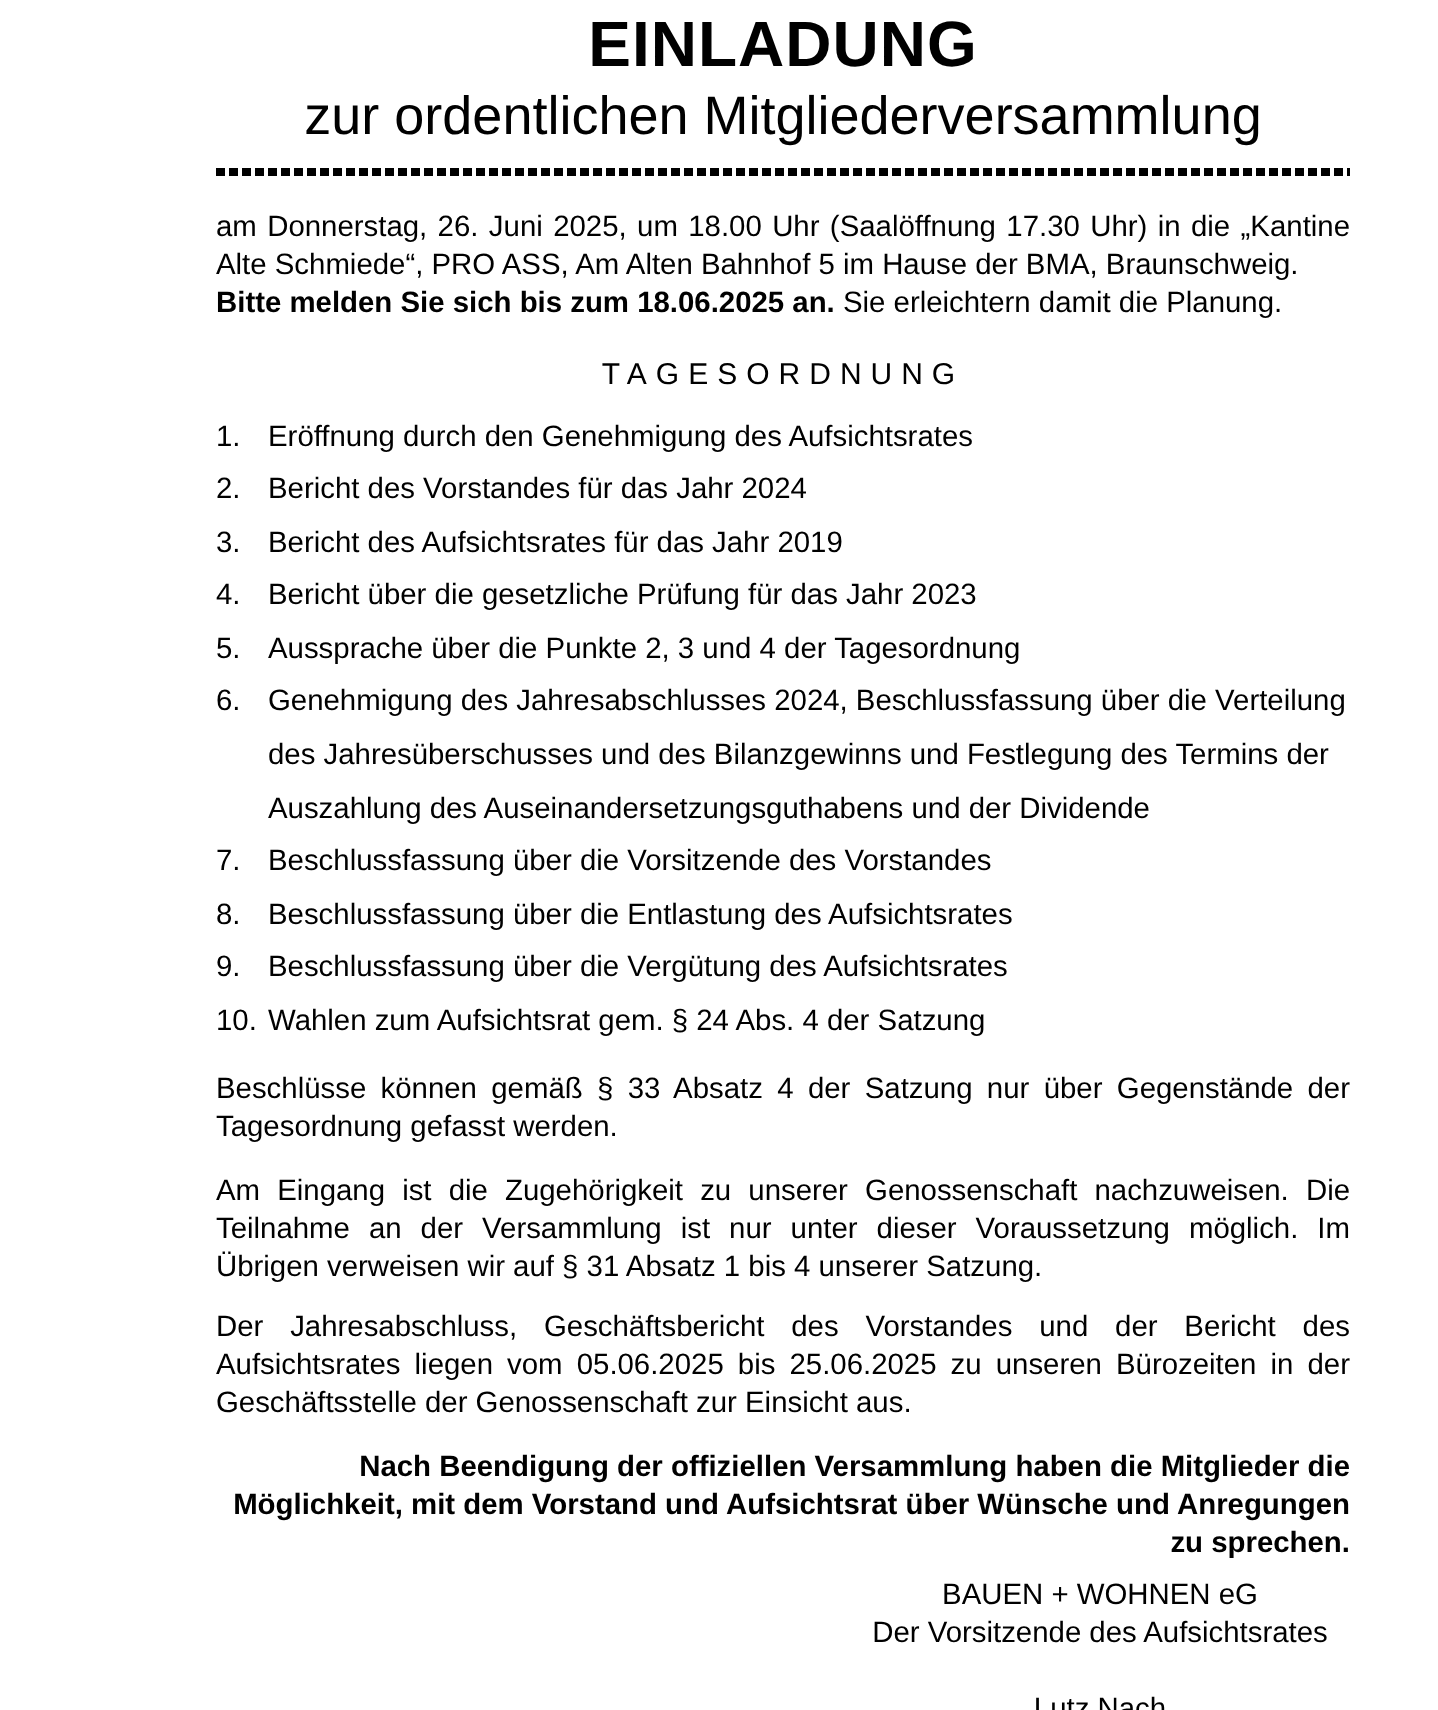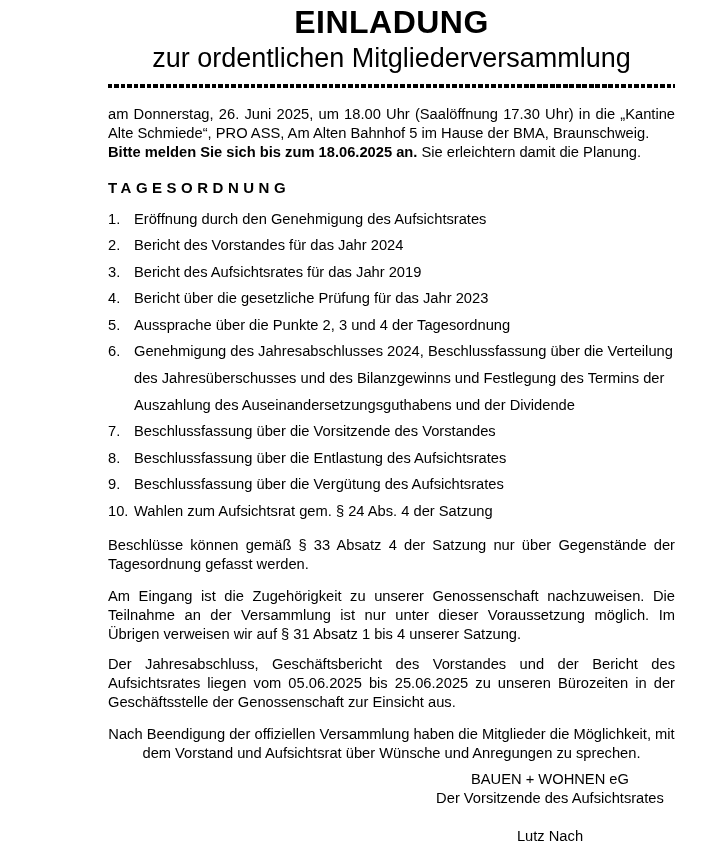--- a/index.html
+++ b/index.html
@@ -46,23 +46,24 @@
   .intro-main {
     margin: 17px 0 0 0;
     text-align: justify;
   }
   .intro-register {
     margin: 0;
   }
   .b { font-weight: bold; }
   .agenda-heading {
     margin: 16px 0 0 0;
+    text-align: center;
     font-size: 15px;
     line-height: 19px;
-    font-weight: bold;
+    font-weight: normal;
     letter-spacing: 4.5px;
   }
   .agenda {
     margin-top: 9px;
     font-size: 14.7px;
     line-height: 26.6px;
   }
   .agenda-row {
     display: flex;
     align-items: flex-start;
@@ -76,22 +77,22 @@
   }
   .para {
     text-align: justify;
     margin: 0;
   }
   .p-resolutions { margin-top: 11px; }
   .p-admission   { margin-top: 13px; }
   .p-inspection  { margin-top: 11px; }
   .p-closing {
     margin-top: 13px;
-    font-weight: normal;
-    text-align: center;
+    font-weight: bold;
+    text-align: right;
   }
   .signature {
     margin: 7px 0 0 auto;
     width: 250px;
     text-align: center;
     font-size: 14.7px;
     line-height: 19px;
   }
   .signature .sig-name {
     margin-top: 19px;

